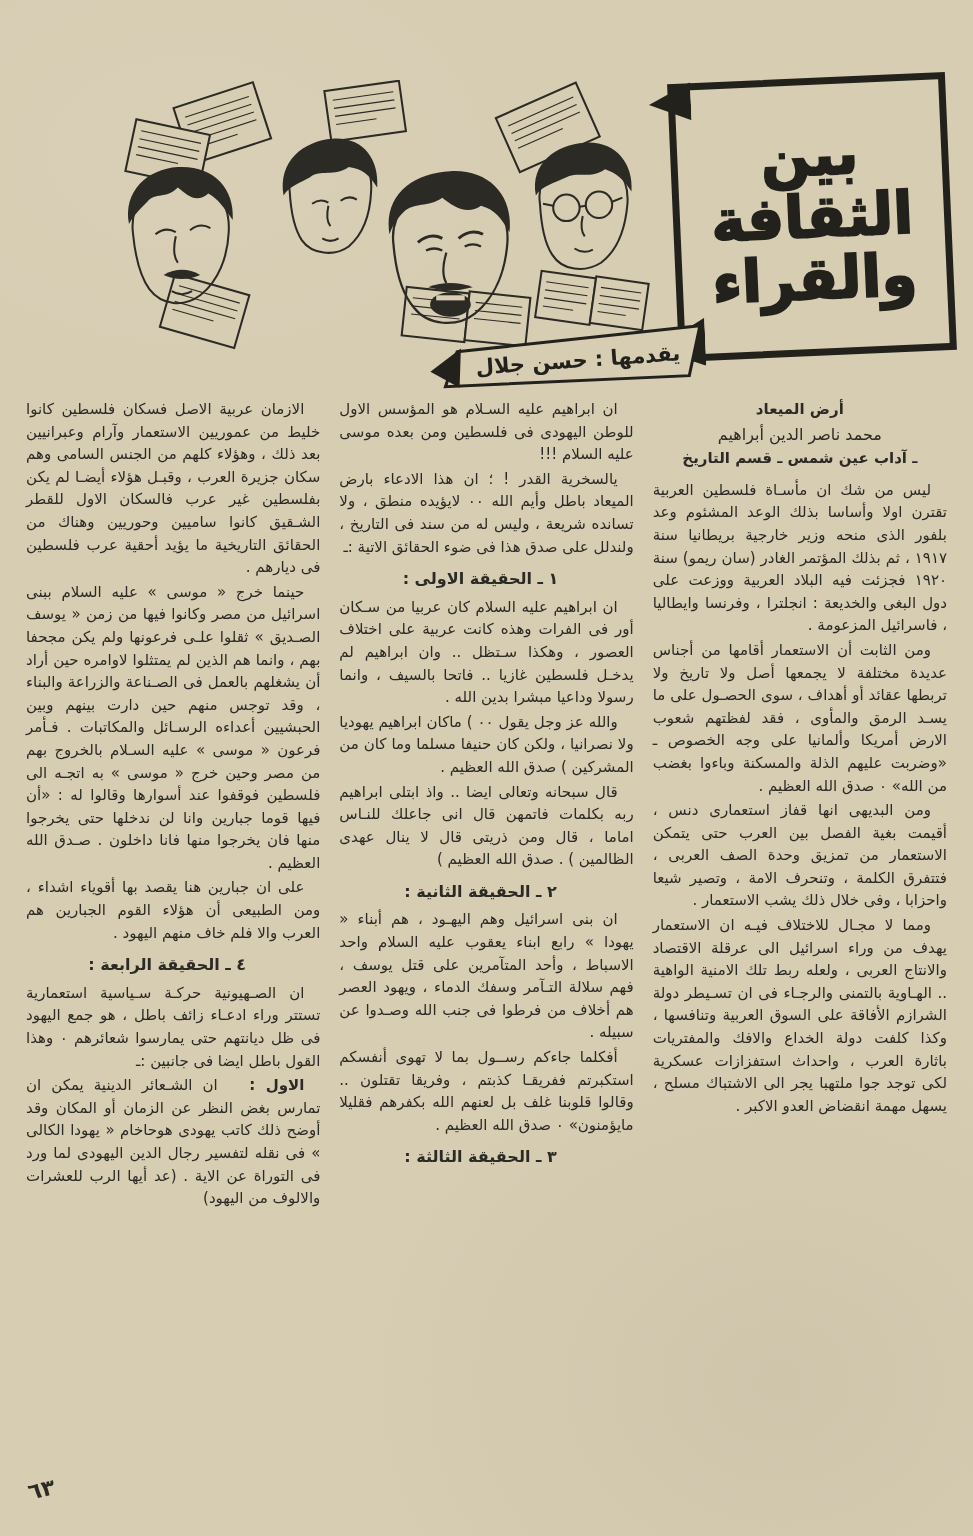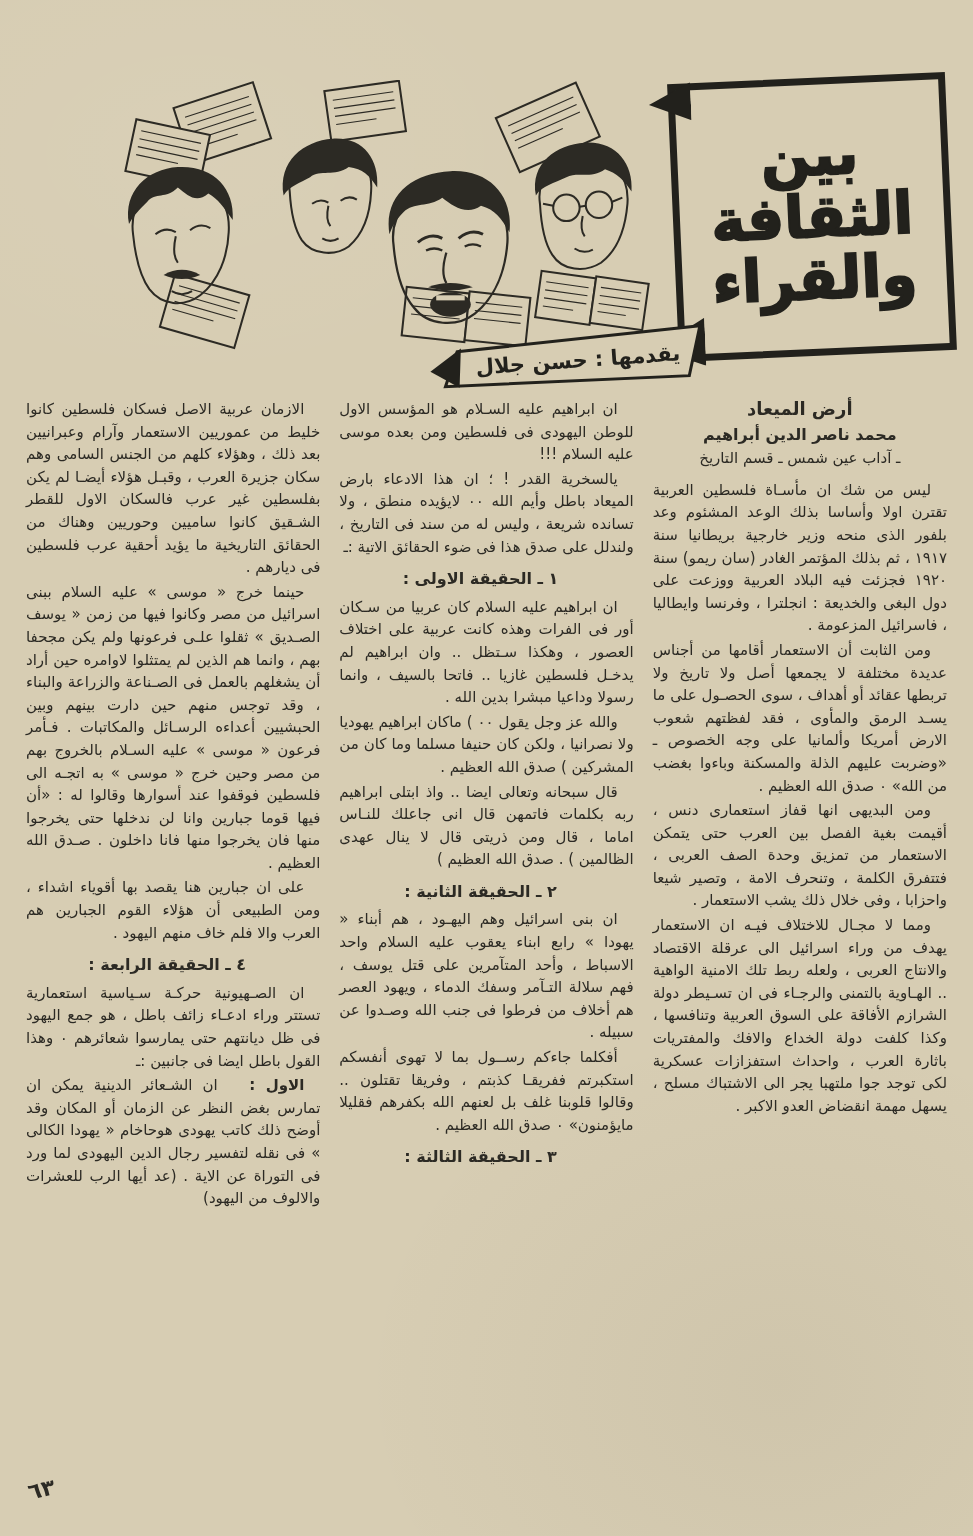--- a/index.html
+++ b/index.html
@@ -48,23 +48,23 @@
   }
 
   
   .columns {
     position:absolute; top:398px; right:26px; left:26px;
     display:flex; gap:19px; direction:rtl;
   }
   .col { flex:1 1 0; font-size:15px; line-height:22.6px; text-align:justify; }
   .blk.para { margin:0 0 2px; text-indent:16px; }
   .blk.heading { font-weight:bold; font-size:16px; margin:10px 0 5px; text-indent:12px; text-align:center; }
-  .blk.article-title { font-weight:bold; font-size:18px; text-align:center; text-indent:0; margin:0 0 3px; }
-  .blk.author { font-weight:bold; font-size:16px; text-align:center; text-indent:0; margin:0 0 1px; }
-  .blk.affiliation { font-weight:normal; font-size:15px; text-align:center; text-indent:0; margin:0 0 9px; }
+  .blk.article-title { font-weight:bold; font-size:15px; text-align:center; text-indent:0; margin:0 0 3px; }
+  .blk.author { font-weight:normal; font-size:16px; text-align:center; text-indent:0; margin:0 0 1px; }
+  .blk.affiliation { font-weight:bold; font-size:15px; text-align:center; text-indent:0; margin:0 0 9px; }
   .blk b { font-weight:bold;margin-left:21px; }
 
   
   .page-number {
     position:absolute; left:28px; bottom:34px;
     font-size:22px; font-weight:bold; transform:rotate(-12deg);
   }
 </style>
 </head>
 <body>

